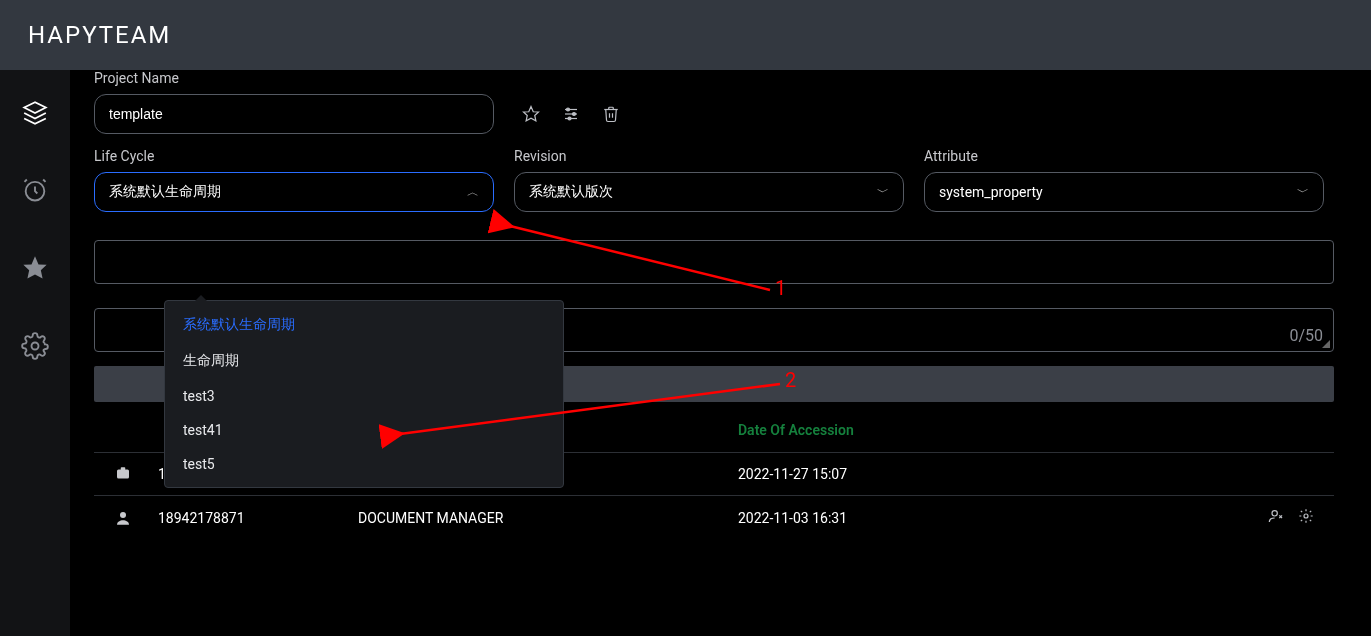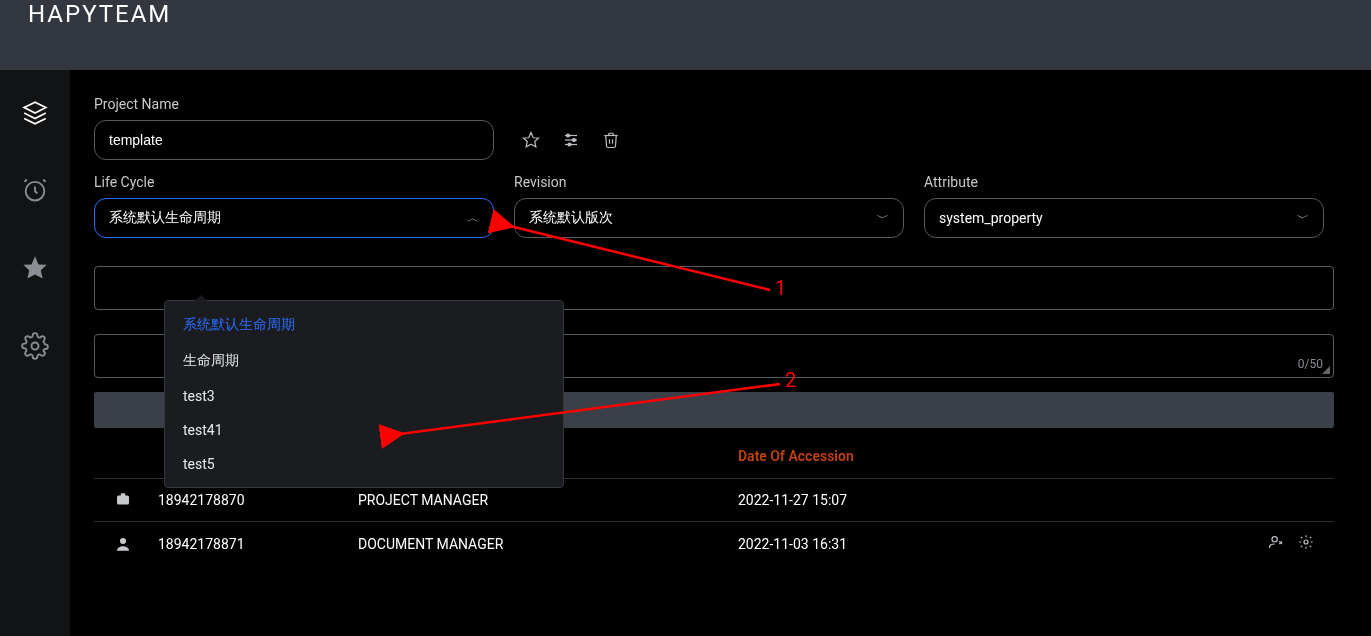--- a/index.html
+++ b/index.html
@@ -10,21 +10,21 @@
     font-size: 14px;
     width: 1371px;
     height: 636px;
     overflow: hidden;
     position: relative;
   }
   .header {
     background: #333840;
     height: 70px;
     display: flex;
-    align-items: flex-start;
+    align-items: center;
     padding-left: 28px;
   }
   .brand {
     font-size: 24px;
     letter-spacing: 2px;
     font-weight: 400;
   }
   .body-wrap {
     display: flex;
     height: calc(100% - 70px);
@@ -41,21 +41,21 @@
   .sidebar-icon {
     color: #8a8d94;
     cursor: pointer;
     display: flex;
     align-items: center;
     justify-content: center;
   }
   .sidebar-icon.active { color: #fff; }
   .content {
     flex: 1;
-    padding: 26px 24px;
+    padding: 0 24px;
     position: relative;
   }
   .row { display: flex; gap: 20px; margin-bottom: 14px; align-items: flex-end; }
   .field { display: flex; flex-direction: column; }
   .label { color: #c7c8cc; margin-bottom: 8px; font-size: 14px; }
   .input, .select {
     background: #000;
     border: 1px solid #555a63;
     border-radius: 12px;
     color: #fff;
@@ -89,21 +89,21 @@
     border: 1px solid #555a63;
     border-radius: 4px;
     height: 44px;
     position: relative;
   }
   .char-count {
     position: absolute;
     right: 10px;
     bottom: 6px;
     color: #8a8d94;
-    font-size: 12px;
+    font-size: 16px;
   }
   .resize-handle {
     position: absolute;
     right: 2px;
     bottom: 2px;
     width: 10px;
     height: 10px;
   }
   .resize-handle::after {
     content: '';
@@ -118,21 +118,21 @@
     background: #3b3f47;
     height: 36px;
     border-radius: 2px;
     margin-top: 14px;
   }
   .table { width: 100%; margin-top: 6px; }
   .thead-row {
     display: flex;
     padding: 14px 20px;
     font-weight: 600;
-    color: #c2410c;
+    color: #15803d;
   }
   .tbody-row {
     display: flex;
     padding: 12px 20px;
     border-top: 1px solid #2c2f35;
     align-items: center;
   }
   .col-icon { width: 44px; display:flex; align-items:center; }
   .col-a { width: 200px; }
   .col-b { width: 380px; }

